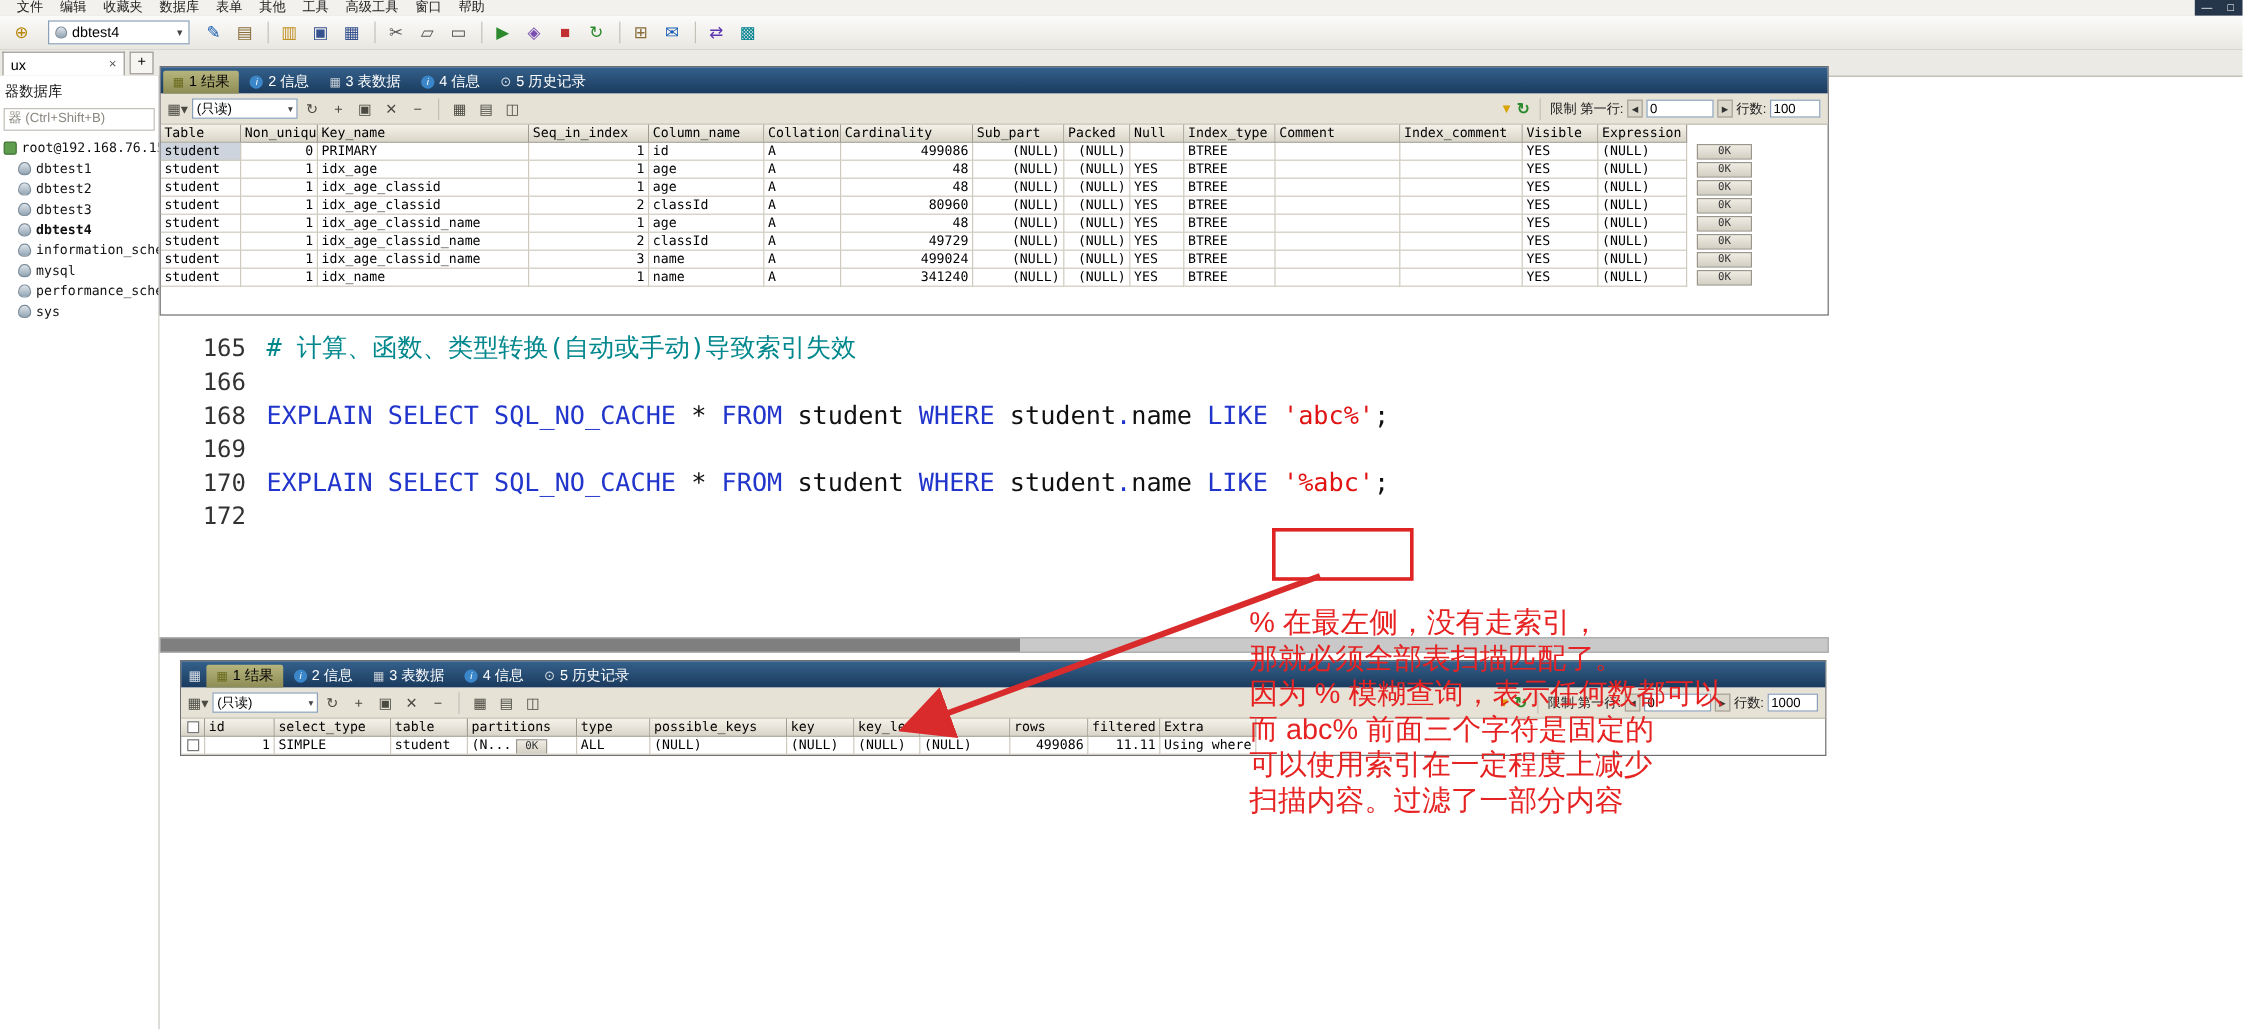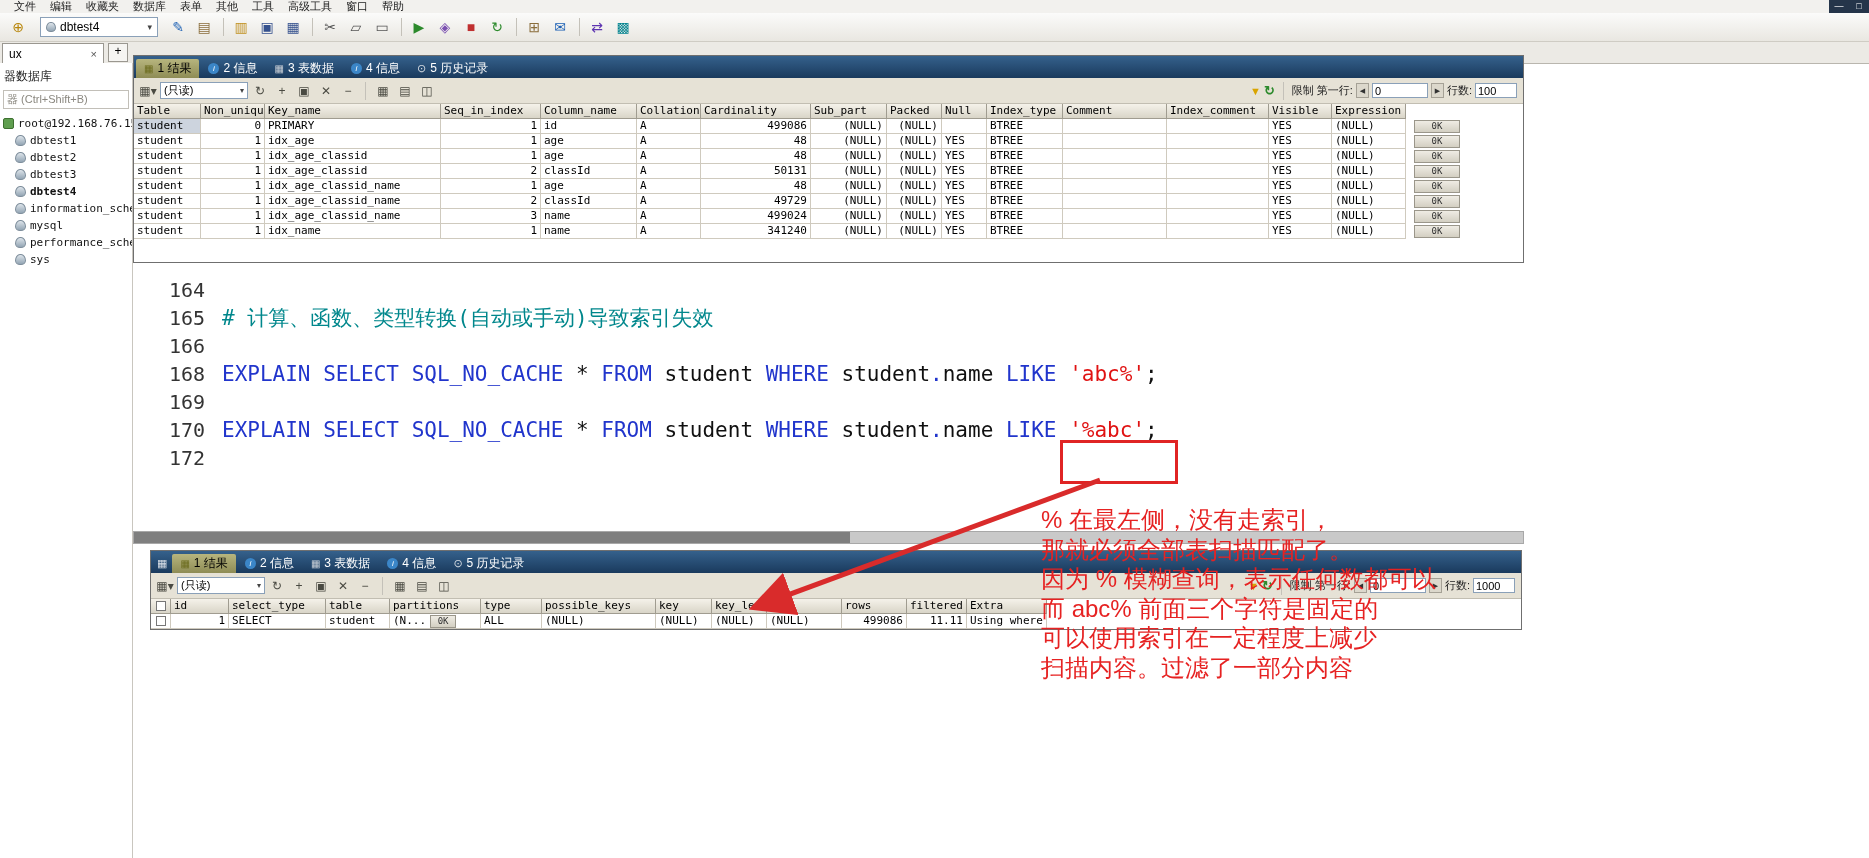--- a/index.html
+++ b/index.html
@@ -328,21 +328,21 @@
             <div class="gc" style="width: 74px;">(NULL)</div>
             <button class="okbtn">0K</button>
           </div>
           <div class="grow">
             <div class="gc" style="width: 67px;">student</div>
             <div class="gc num" style="width: 64px;">1</div>
             <div class="gc" style="width: 176px;">idx_age_classid</div>
             <div class="gc num" style="width: 100px;">2</div>
             <div class="gc" style="width: 96px;">classId</div>
             <div class="gc" style="width: 64px;">A</div>
-            <div class="gc num" style="width: 110px;">50131</div>
+            <div class="gc num" style="width: 110px;">80960</div>
             <div class="gc num" style="width: 76px;">(NULL)</div>
             <div class="gc num" style="width: 55px;">(NULL)</div>
             <div class="gc" style="width: 45px;">YES</div>
             <div class="gc" style="width: 76px;">BTREE</div>
             <div class="gc" style="width: 104px;"></div>
             <div class="gc" style="width: 102px;"></div>
             <div class="gc" style="width: 63px;">YES</div>
             <div class="gc" style="width: 74px;">(NULL)</div>
             <button class="okbtn">0K</button>
           </div>
@@ -417,24 +417,20 @@
             <div class="gc" style="width: 63px;">YES</div>
             <div class="gc" style="width: 74px;">(NULL)</div>
             <button class="okbtn">0K</button>
           </div>
         </div>
     </div>
   </div>
 
   <div class="editor">
     <div id="editor-lines">
-        <div class="eline">
-          <span class="lno">164</span>
-          <span class="ecode"></span>
-        </div>
         <div class="eline">
           <span class="lno">165</span>
           <span class="ecode"><span class="tk-com"># 计算、函数、类型转换(自动或手动)导致索引失效</span></span>
         </div>
         <div class="eline">
           <span class="lno">166</span>
         </div>
         <div class="eline">
           <span class="lno">168</span>
           <span class="ecode"><span class="tk-kw">EXPLAIN SELECT SQL_NO_CACHE</span><span class="tk-pl"> * </span><span class="tk-kw">FROM</span><span class="tk-pl"> student </span><span class="tk-kw">WHERE</span><span class="tk-pl"> student</span><span class="tk-kw">.</span><span class="tk-pl">name </span><span class="tk-kw">LIKE</span><span class="tk-pl"> </span><span class="tk-str">'abc%'</span><span class="tk-pl">;</span></span>
@@ -525,21 +521,21 @@
           <div class="gh" style="width: 65px;">rows</div>
           <div class="gh" style="width: 60px;">filtered</div>
           <div class="gh" style="width: 80px;">Extra</div>
         </div>
       <div id="bottom-grid-body">
           <div class="grow">
             <div class="gc chk" style="width: 20px;">
               <span class="chkbox"></span>
             </div>
             <div class="gc num" style="width: 58px;">1</div>
-            <div class="gc" style="width: 97px;">SELECT</div>
+            <div class="gc" style="width: 97px;">SIMPLE</div>
             <div class="gc" style="width: 64px;">student</div>
             <div class="gc" style="width: 91px;">(N...<button class="okbtn small">0K</button></div>
             <div class="gc" style="width: 61px;">ALL</div>
             <div class="gc" style="width: 114px;">(NULL)</div>
             <div class="gc" style="width: 56px;">(NULL)</div>
             <div class="gc" style="width: 55px;">(NULL)</div>
             <div class="gc" style="width: 75px;">(NULL)</div>
             <div class="gc num" style="width: 65px;">499086</div>
             <div class="gc num" style="width: 60px;">11.11</div>
             <div class="gc" style="width: 80px;">Using where</div>

